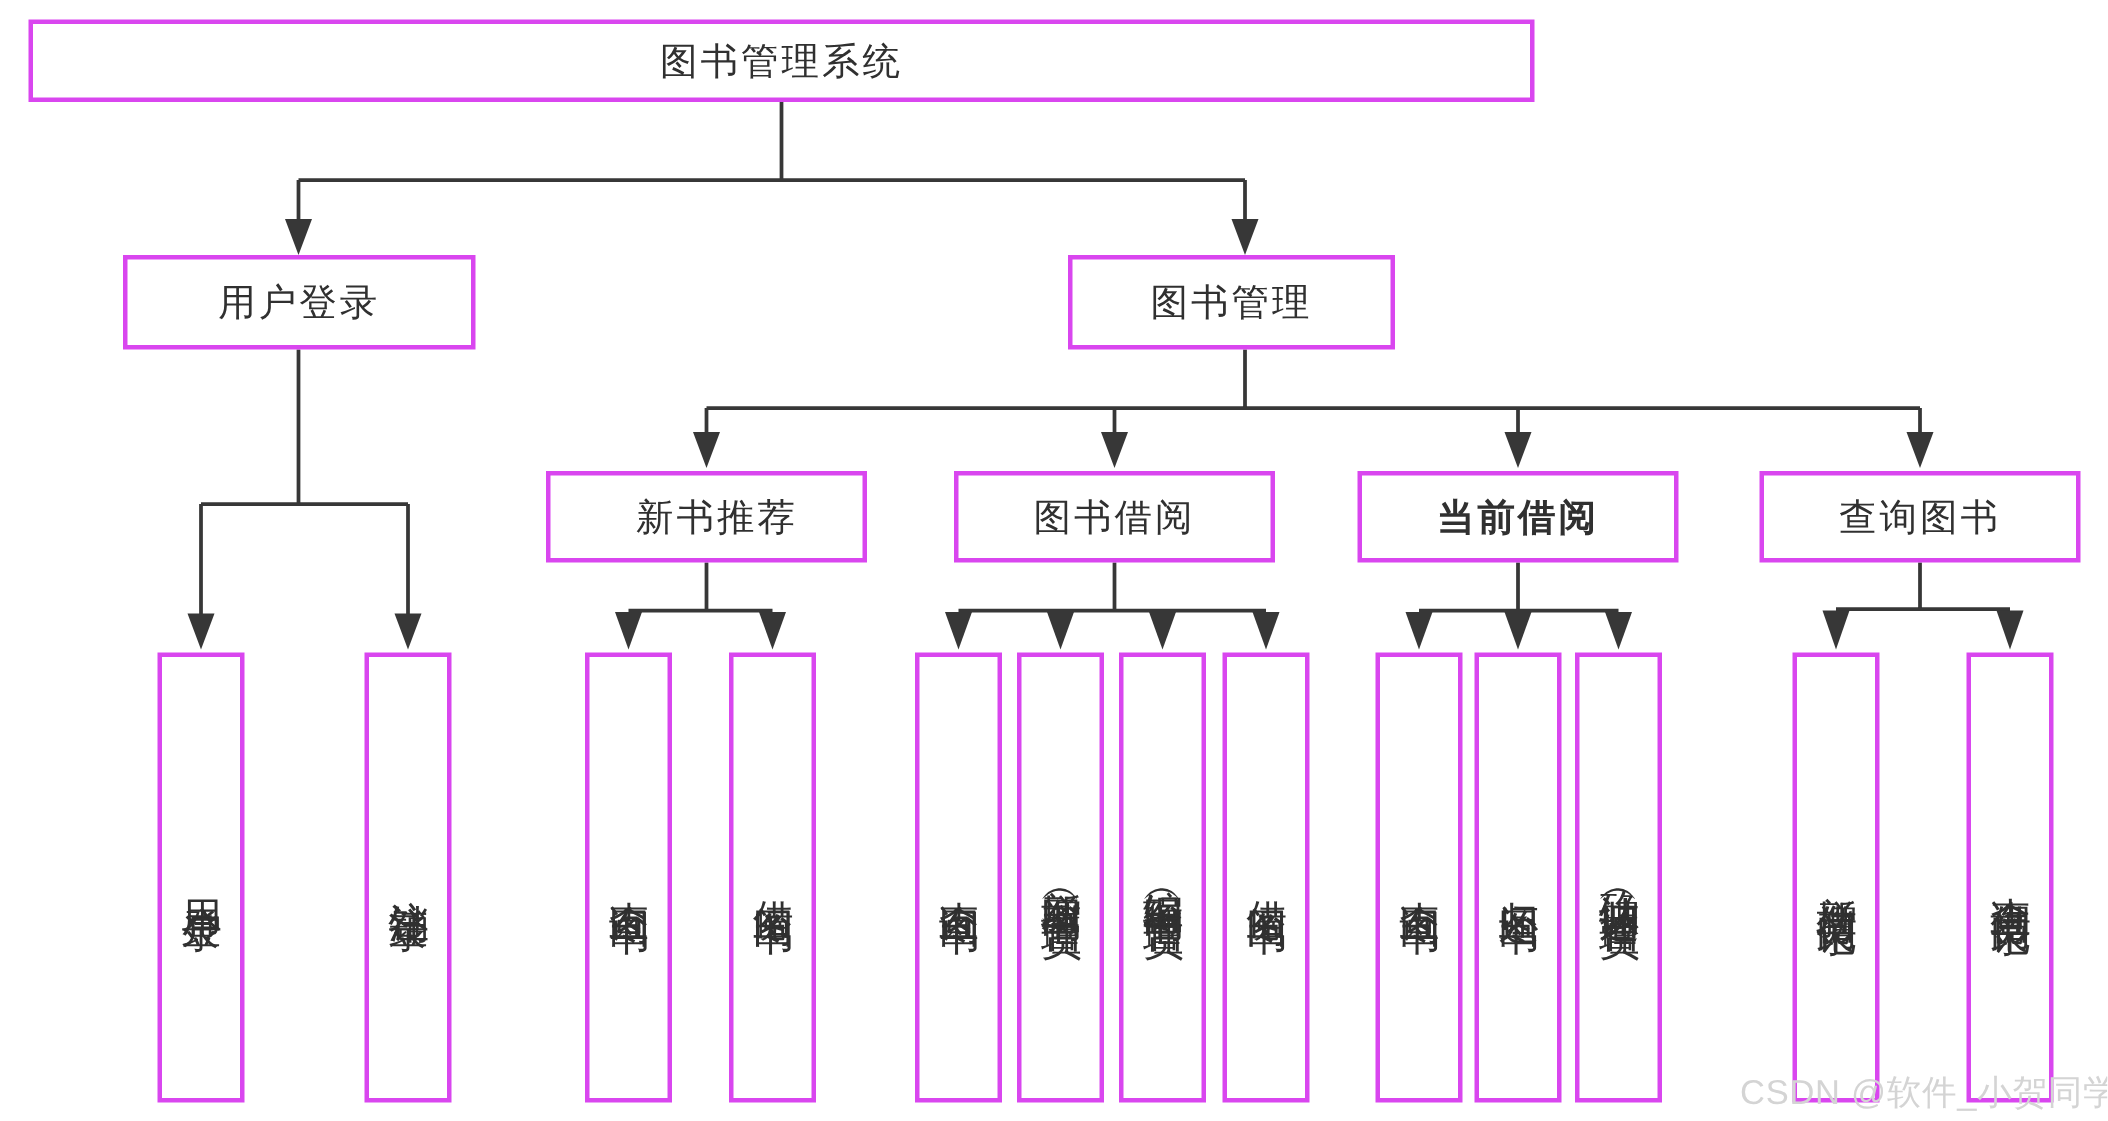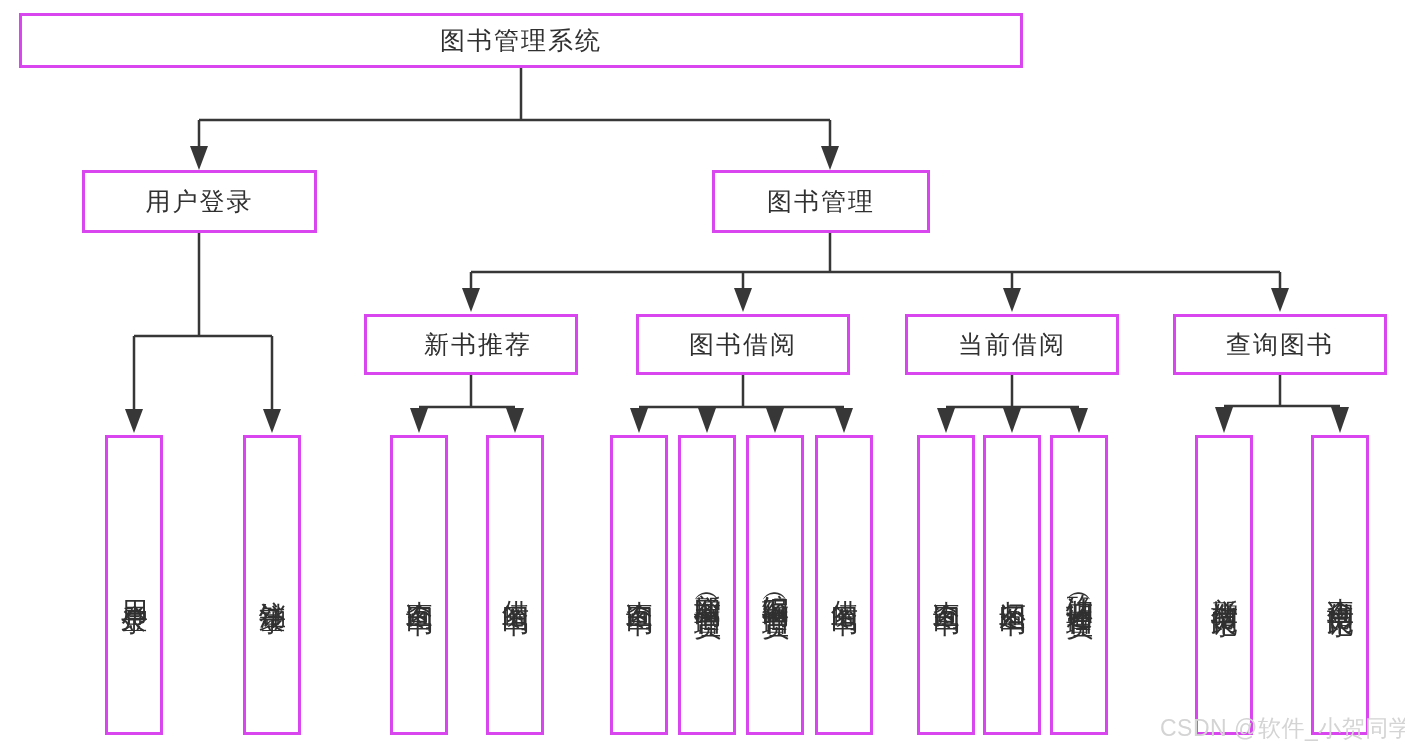--- a/index.html
+++ b/index.html
@@ -105,21 +105,21 @@
   <div class="box" style="left:712px;top:170px;width:218px;height:63px;">
     <span class="lbl">图书管理</span>
   </div>
 
   <div class="box" style="left:364px;top:314px;width:214px;height:61px;padding-left:14px;">
     <span class="lbl">新书推荐</span>
   </div>
   <div class="box" style="left:636px;top:314px;width:214px;height:61px;">
     <span class="lbl">图书借阅</span>
   </div>
-  <div class="box" style="left:905px;top:314px;width:214px;height:61px;">
+  <div class="box" style="left:905px;top:314px;width:214px;height:61px;font-weight:bold;">
     <span class="lbl">当前借阅</span>
   </div>
   <div class="box" style="left:1173px;top:314px;width:214px;height:61px;">
     <span class="lbl">查询图书</span>
   </div>
 
   <div class="box leaf" style="left:105px;top:435px;width:58px;height:300px;">
     <span class="lbl">用户登录</span>
   </div>
   <div class="box leaf" style="left:243px;top:435px;width:58px;height:300px;">

